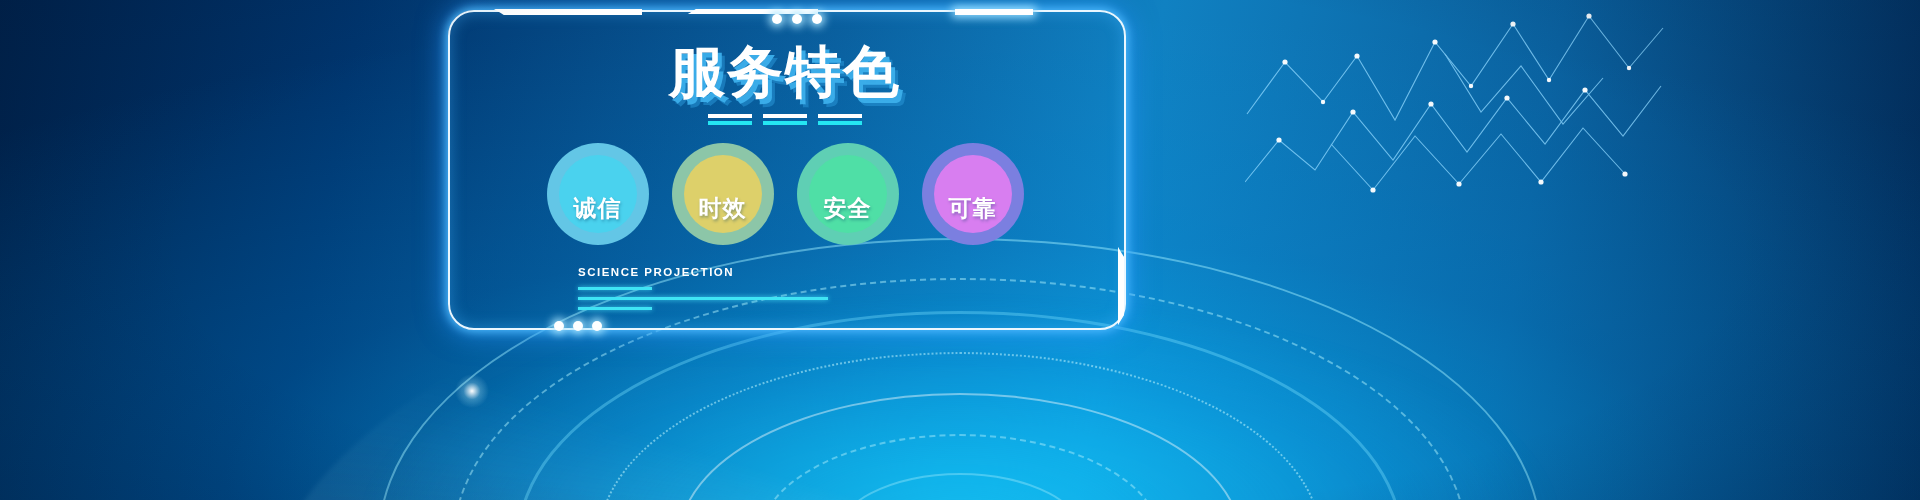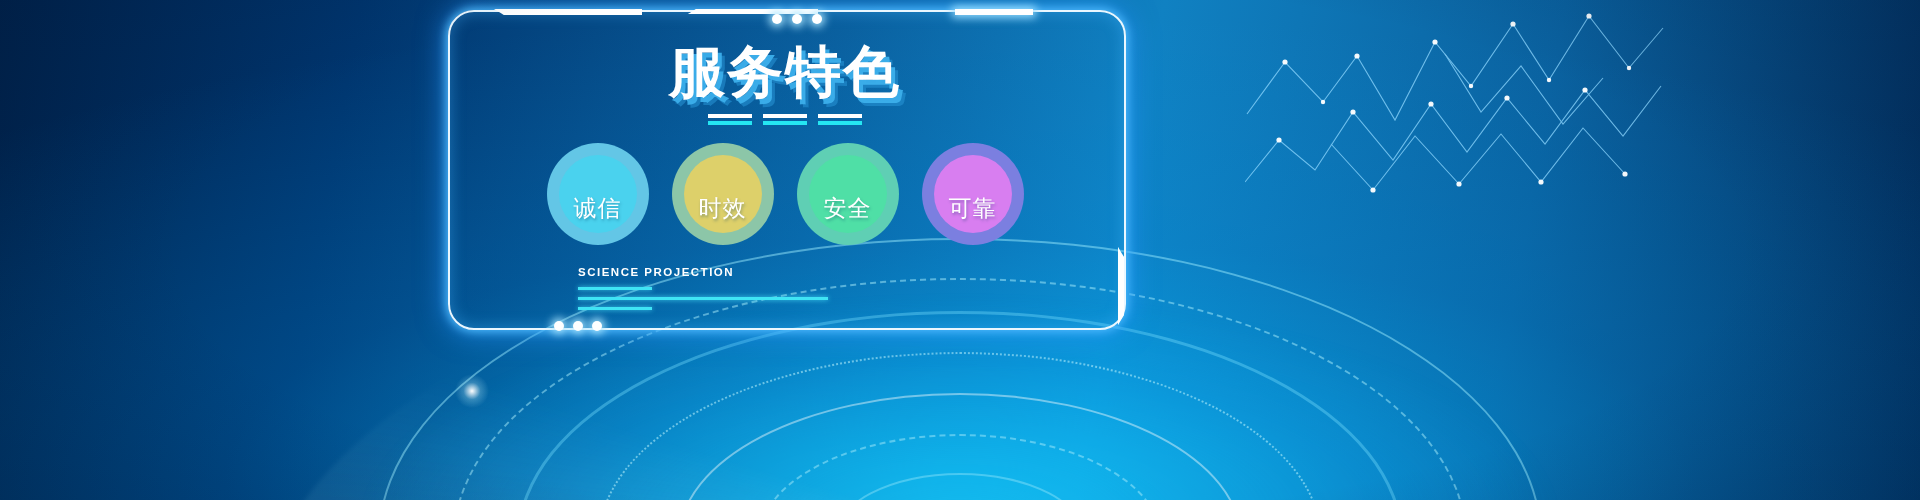--- a/index.html
+++ b/index.html
@@ -95,21 +95,21 @@
            display:flex;justify-content:center;align-items:center;gap:23px;}
   .bub{position:relative;width:102px;height:102px;border-radius:50%;
        display:flex;align-items:center;justify-content:center;}
   .bub .core{
     position:absolute;left:50%;top:50%;transform:translate(-50%,-50%);
     width:78px;height:78px;border-radius:50%;
   }
   .bub .lbl{
     position:relative;z-index:2;
     font-family:"DejaVu Sans","Liberation Sans",sans-serif;
-    font-size:23px;font-weight:normal;color:#fff;letter-spacing:1px;
+    font-size:23px;font-weight:bold;color:#fff;letter-spacing:1px;
     text-shadow:1px 2px 3px rgba(0,60,100,.35);
     margin-top:28px;
   }
 
   
   .sci{position:absolute;left:578px;top:266px;width:420px;}
   .sci-title{font-size:11.5px;font-weight:bold;color:#ffffff;letter-spacing:1.5px;}
   .sci-lines{margin-top:9px;}
   .sci-lines div{height:3px;background:#3fe4f5;margin-bottom:7px;
                  box-shadow:0 0 5px rgba(80,235,255,.8);}

